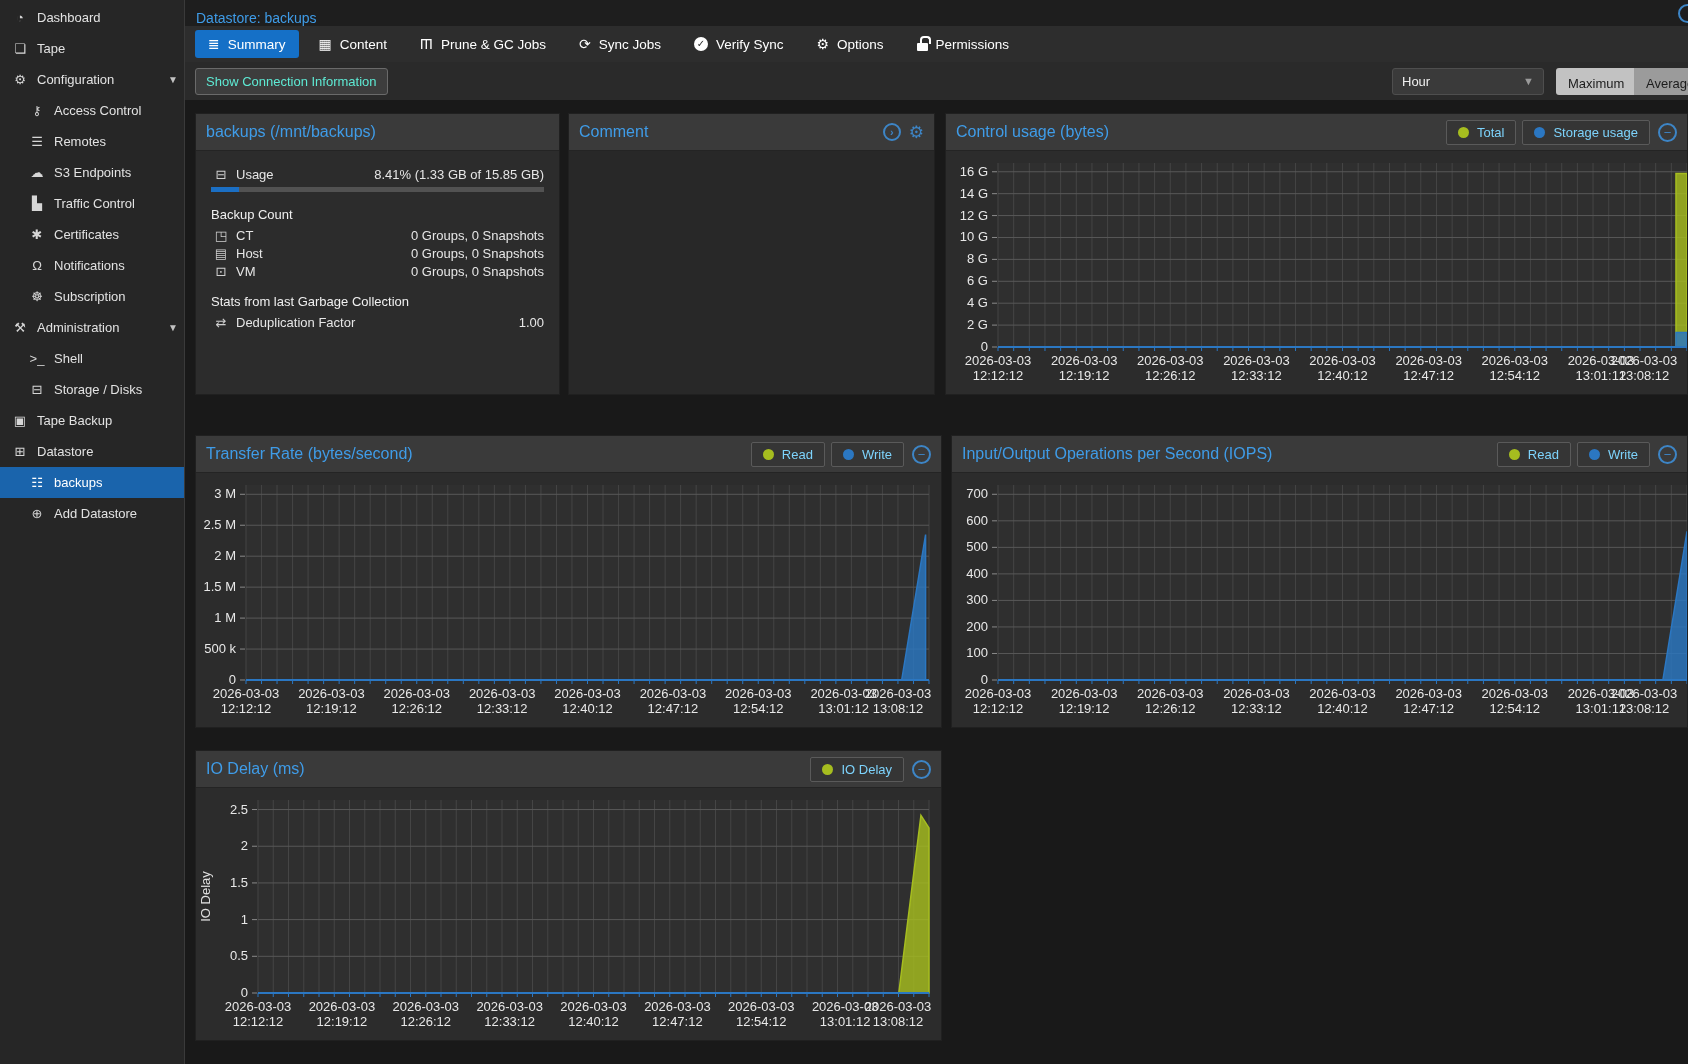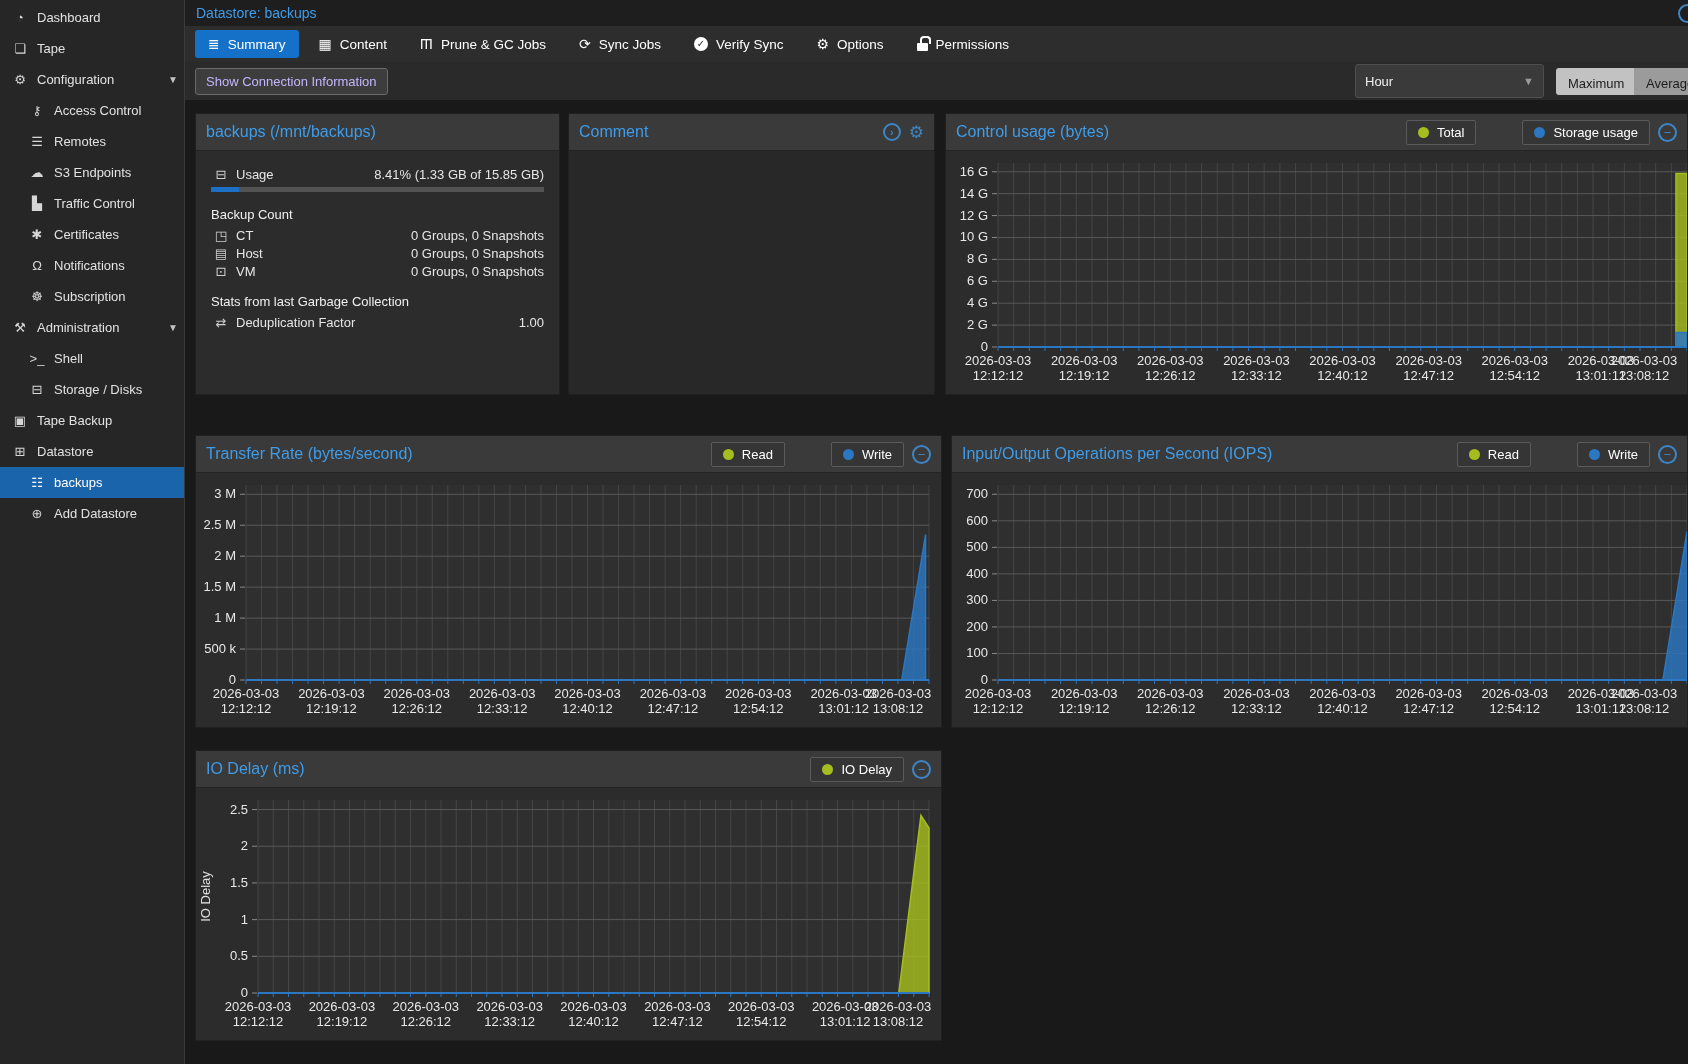--- a/index.html
+++ b/index.html
@@ -12,48 +12,48 @@
   
   .sidebar{position:absolute;left:0;top:0;width:185px;height:1064px;background:#262626;border-right:1px solid #3a3a3a;padding-top:2px;box-sizing:border-box;}
   .side-item{display:flex;align-items:center;height:31px;padding-left:10px;padding-right:6px;color:#e2e2e2;cursor:default;}
   .side-item.lvl1{padding-left:27px;}
   .side-item.selected{background:#1a64ac;color:#ffffff;}
   .side-item .sicon{width:20px;margin-right:7px;text-align:center;color:#d6d6d6;font-size:13px;flex:none;}
   .side-item.selected .sicon{color:#fff;}
   .side-item .caret{margin-left:auto;color:#c2c2c2;font-size:10px;}
   
   .main{position:absolute;left:185px;top:0;right:0;bottom:0;}
-  .main-header{height:26px;background:#1e1e1e;display:flex;align-items:center;padding-left:11px;position:relative;}
+  .main-header{height:26px;background:#1e1e1e;display:flex;align-items:flex-end;padding-left:11px;position:relative;}
   .page-title{color:#3f9ce8;font-size:14px;}
   .corner-icon{position:absolute;right:-9px;top:4px;width:15px;height:15px;border:2px solid #3d85c6;border-radius:50%;}
   .tabbar{height:36px;background:#2d2d2d;display:flex;align-items:center;padding-left:10px;}
   .tab{display:flex;align-items:center;gap:8px;color:#fff;background:transparent;border:none;font:inherit;font-size:13.5px;padding:6px 13px;margin-right:7px;border-radius:3px;height:28px;cursor:pointer;}
   .tab.active{background:#1570c7;}
   .tab .ticon{font-size:14px;line-height:1;}
   .rot180{display:inline-block;transform:rotate(180deg);}
   .circ-check{width:14px;height:14px;border-radius:50%;background:#fff;color:#2d2d2d;font-size:10px;line-height:14px;text-align:center;display:inline-block;font-weight:bold;}
   .padlock{position:relative;width:11px;height:8px;background:#fff;border-radius:1px;display:inline-block;margin-top:5px;}
   .padlock::before{content:"";position:absolute;width:7px;height:6px;border:2px solid #fff;border-bottom:none;border-radius:4px 4px 0 0;top:-7px;left:3px;}
   .toolbar{height:38px;background:#2a2a2a;border-bottom:1px solid #161616;display:flex;align-items:center;padding-left:10px;}
-  .btn-gray{background:#3d3d3d;color:#c4b5fd;border:1px solid #6a6a6a;border-radius:3px;height:27px;padding:0 10px;font:inherit;cursor:pointer;}
+  .btn-gray{background:#3d3d3d;color:#5eead4;border:1px solid #6a6a6a;border-radius:3px;height:27px;padding:0 10px;font:inherit;cursor:pointer;}
   .tb-right{margin-left:auto;display:flex;align-items:center;gap:12px;margin-right:-18px;}
-  .select{width:189px;height:27px;background:#3a3a3a;border:1px solid #4e4e4e;border-radius:3px;display:flex;align-items:center;padding:16px 9px;box-sizing:border-box;color:#f0f0f0;cursor:pointer;}
+  .select{width:152px;height:27px;background:#3a3a3a;border:1px solid #4e4e4e;border-radius:3px;display:flex;align-items:center;padding:9px 9px;box-sizing:border-box;color:#f0f0f0;cursor:pointer;}
   .select .chev{margin-left:auto;color:#9a9a9a;font-size:11px;}
   .seg{display:flex;}
   .seg-btn{height:27px;border:none;font:inherit;color:#1c1c1c;padding:8px 12px;cursor:pointer;}
   .seg-btn.first{border-radius:3px 0 0 3px;width:78px;background:#c2c2c2;}
   .seg-btn.second{border-radius:0 3px 3px 0;width:72px;background:#9b9b9b;}
   
   .content{position:absolute;left:0;right:0;top:100px;bottom:0;background:#191919;}
   .panel{position:absolute;background:#2c2c2c;border:1px solid #202020;box-sizing:border-box;}
   .panel-header{height:37px;background:#3a3a3a;display:flex;align-items:center;padding:0 10px;border-bottom:1px solid #242424;box-sizing:border-box;}
   .panel-title{color:#3f9ce8;font-size:16px;white-space:nowrap;}
   .hdr-right{margin-left:auto;display:flex;align-items:center;gap:8px;}
   .legend{margin-left:auto;display:flex;gap:6px;align-items:center;}
-  .pill{display:flex;align-items:center;gap:8px;background:#353535;border:1px solid #5a5a5a;border-radius:2px;padding:4px 11px;font-size:13px;color:#ffffff;cursor:pointer;margin-left:40px;}
+  .pill{display:flex;align-items:center;gap:8px;background:#353535;border:1px solid #5a5a5a;border-radius:2px;padding:4px 11px;font-size:13px;color:#7dd3fc;cursor:pointer;}
   .dot{width:11px;height:11px;border-radius:50%;flex:none;}
   .collapse-icon{width:15px;height:15px;border:2px solid #3d85c6;border-radius:50%;color:#3d85c6;display:flex;align-items:center;justify-content:center;font-size:13px;margin-left:8px;flex:none;line-height:1;cursor:pointer;}
   .circle-chev{width:14px;height:14px;border:2px solid #3d85c6;border-radius:50%;color:#3d85c6;display:flex;align-items:center;justify-content:center;font-size:11px;font-weight:bold;line-height:1;cursor:pointer;}
   .gear-blue{color:#3d85c6;font-size:17px;line-height:1;cursor:pointer;}
   svg.chart{position:absolute;left:0;top:37px;width:100%;height:calc(100% - 38px);display:block;}
   
   .pb-body{padding:13px 15px;font-size:13px;color:#e6e6e6;}
   .row{display:flex;align-items:center;margin:3px 0;}
   .ricon{width:20px;margin-right:5px;color:#cfcfcf;text-align:center;flex:none;}
   .rval{margin-left:auto;text-align:right;}

